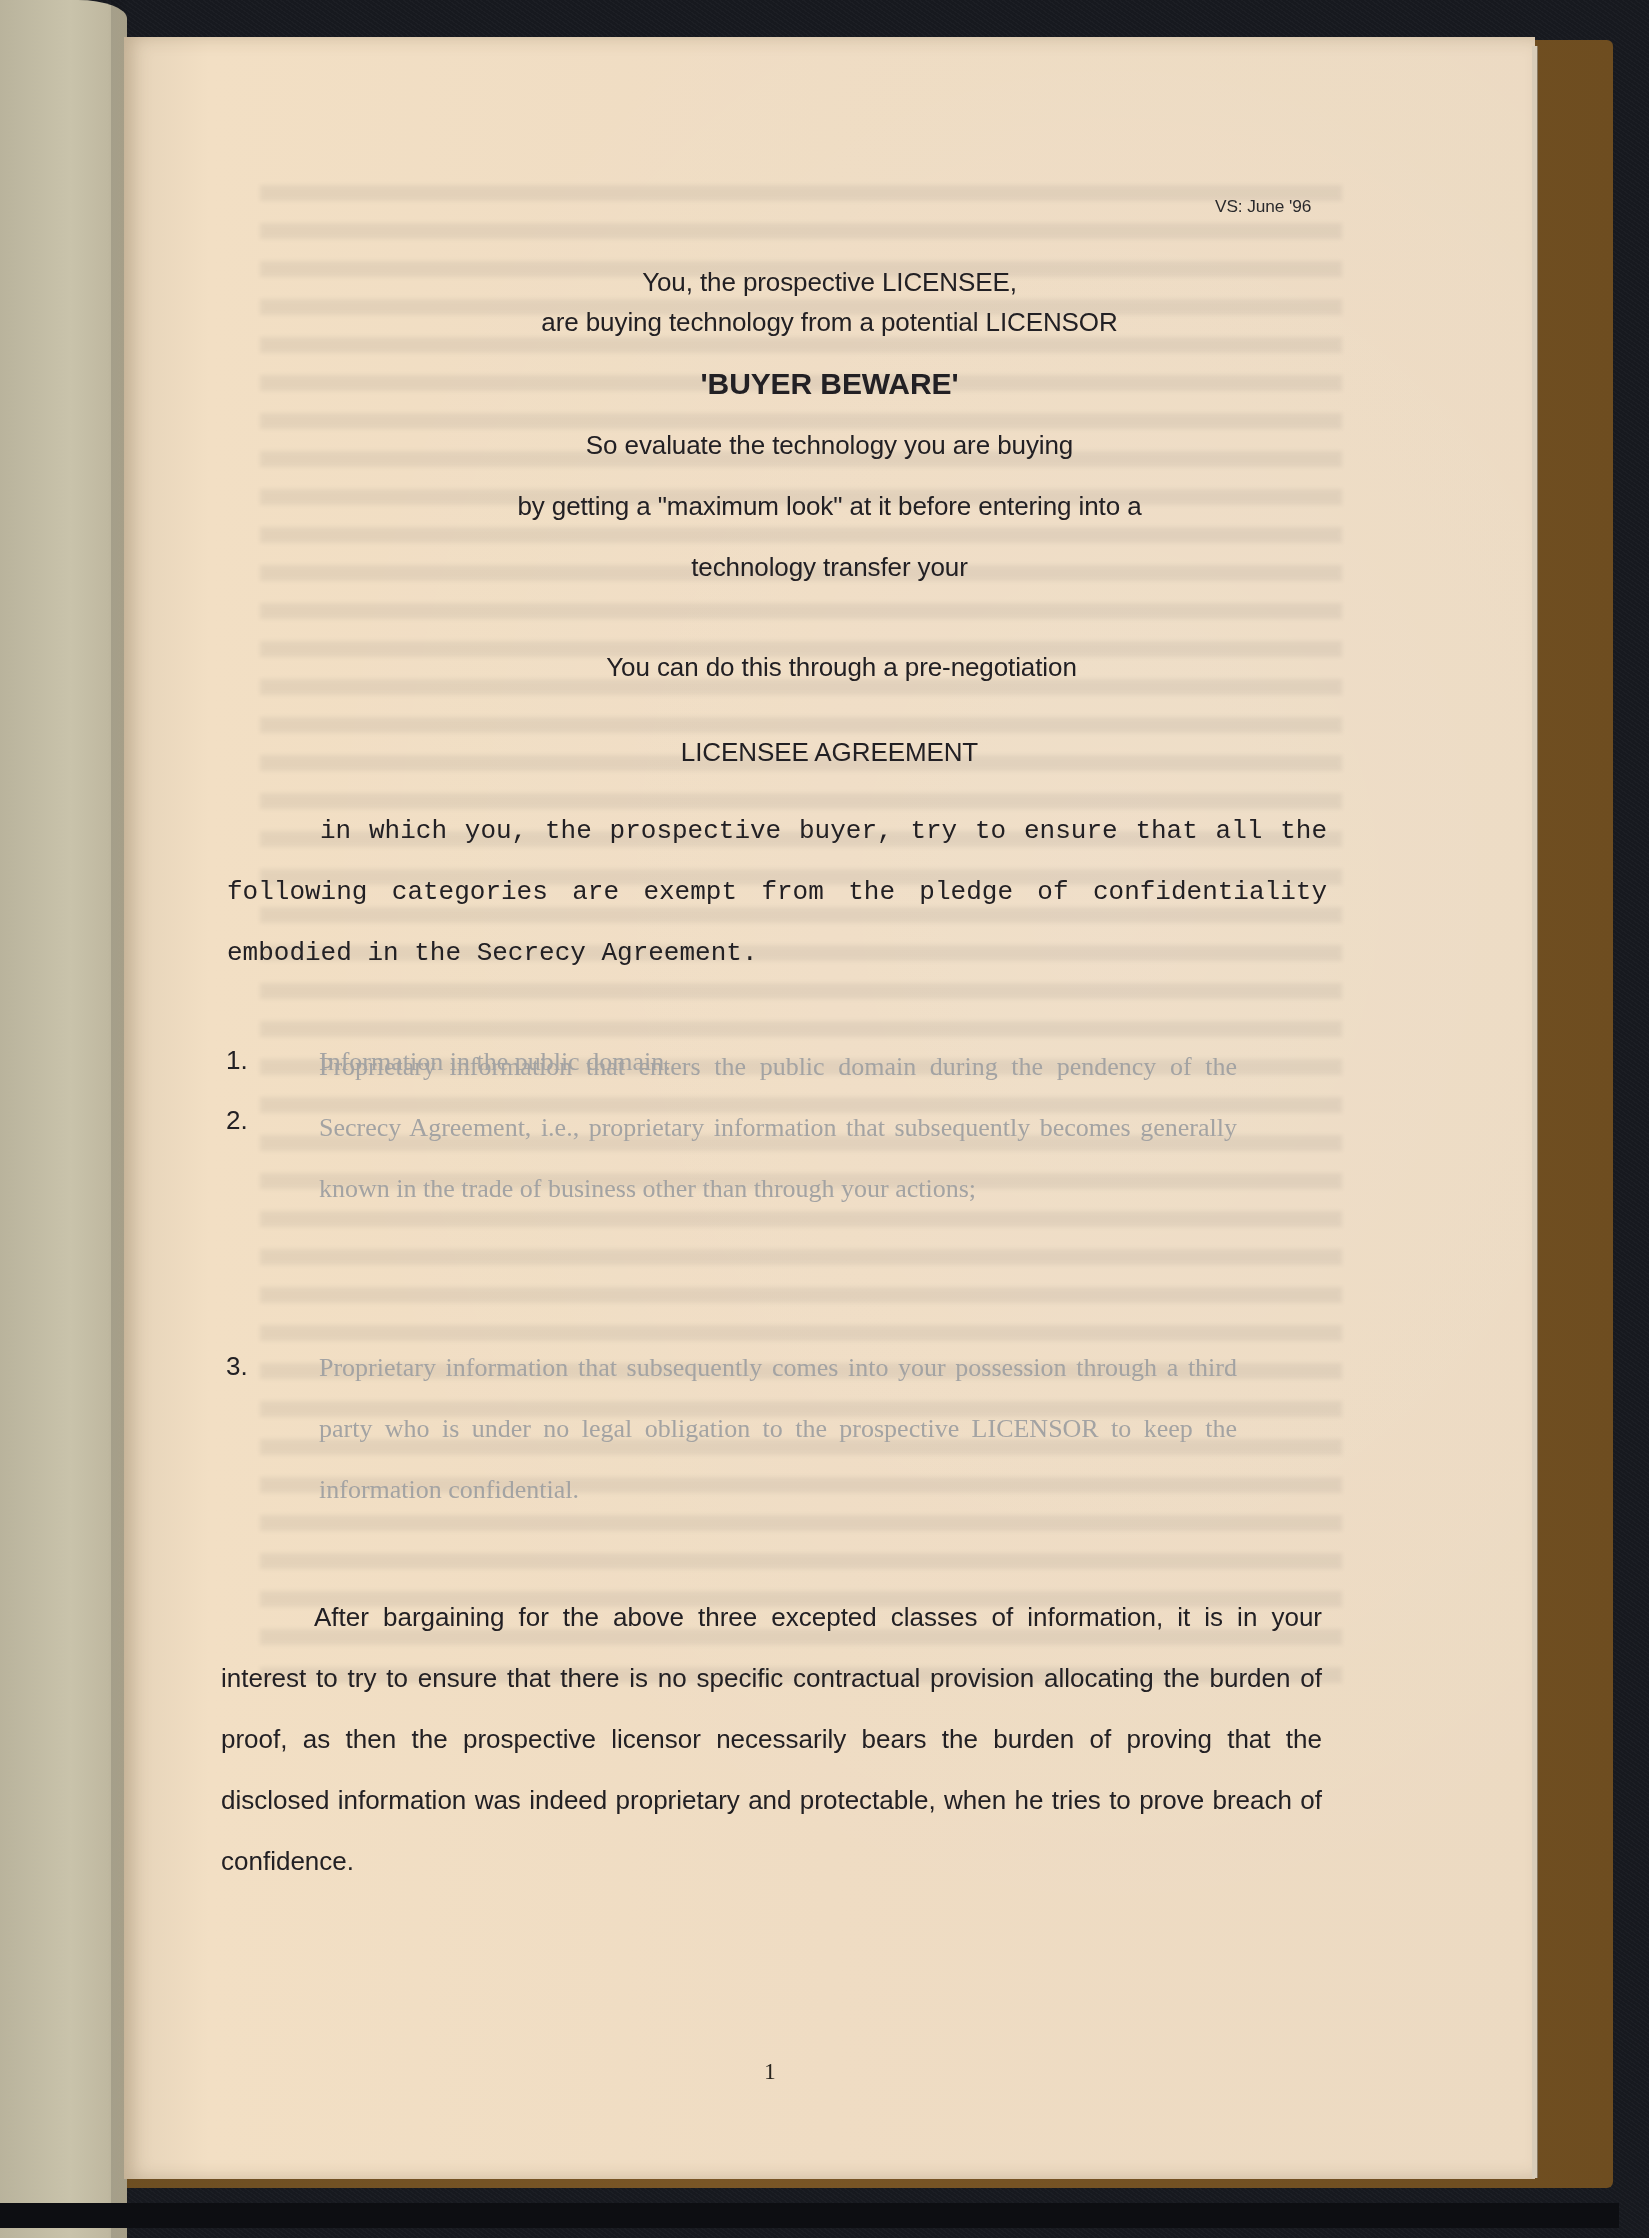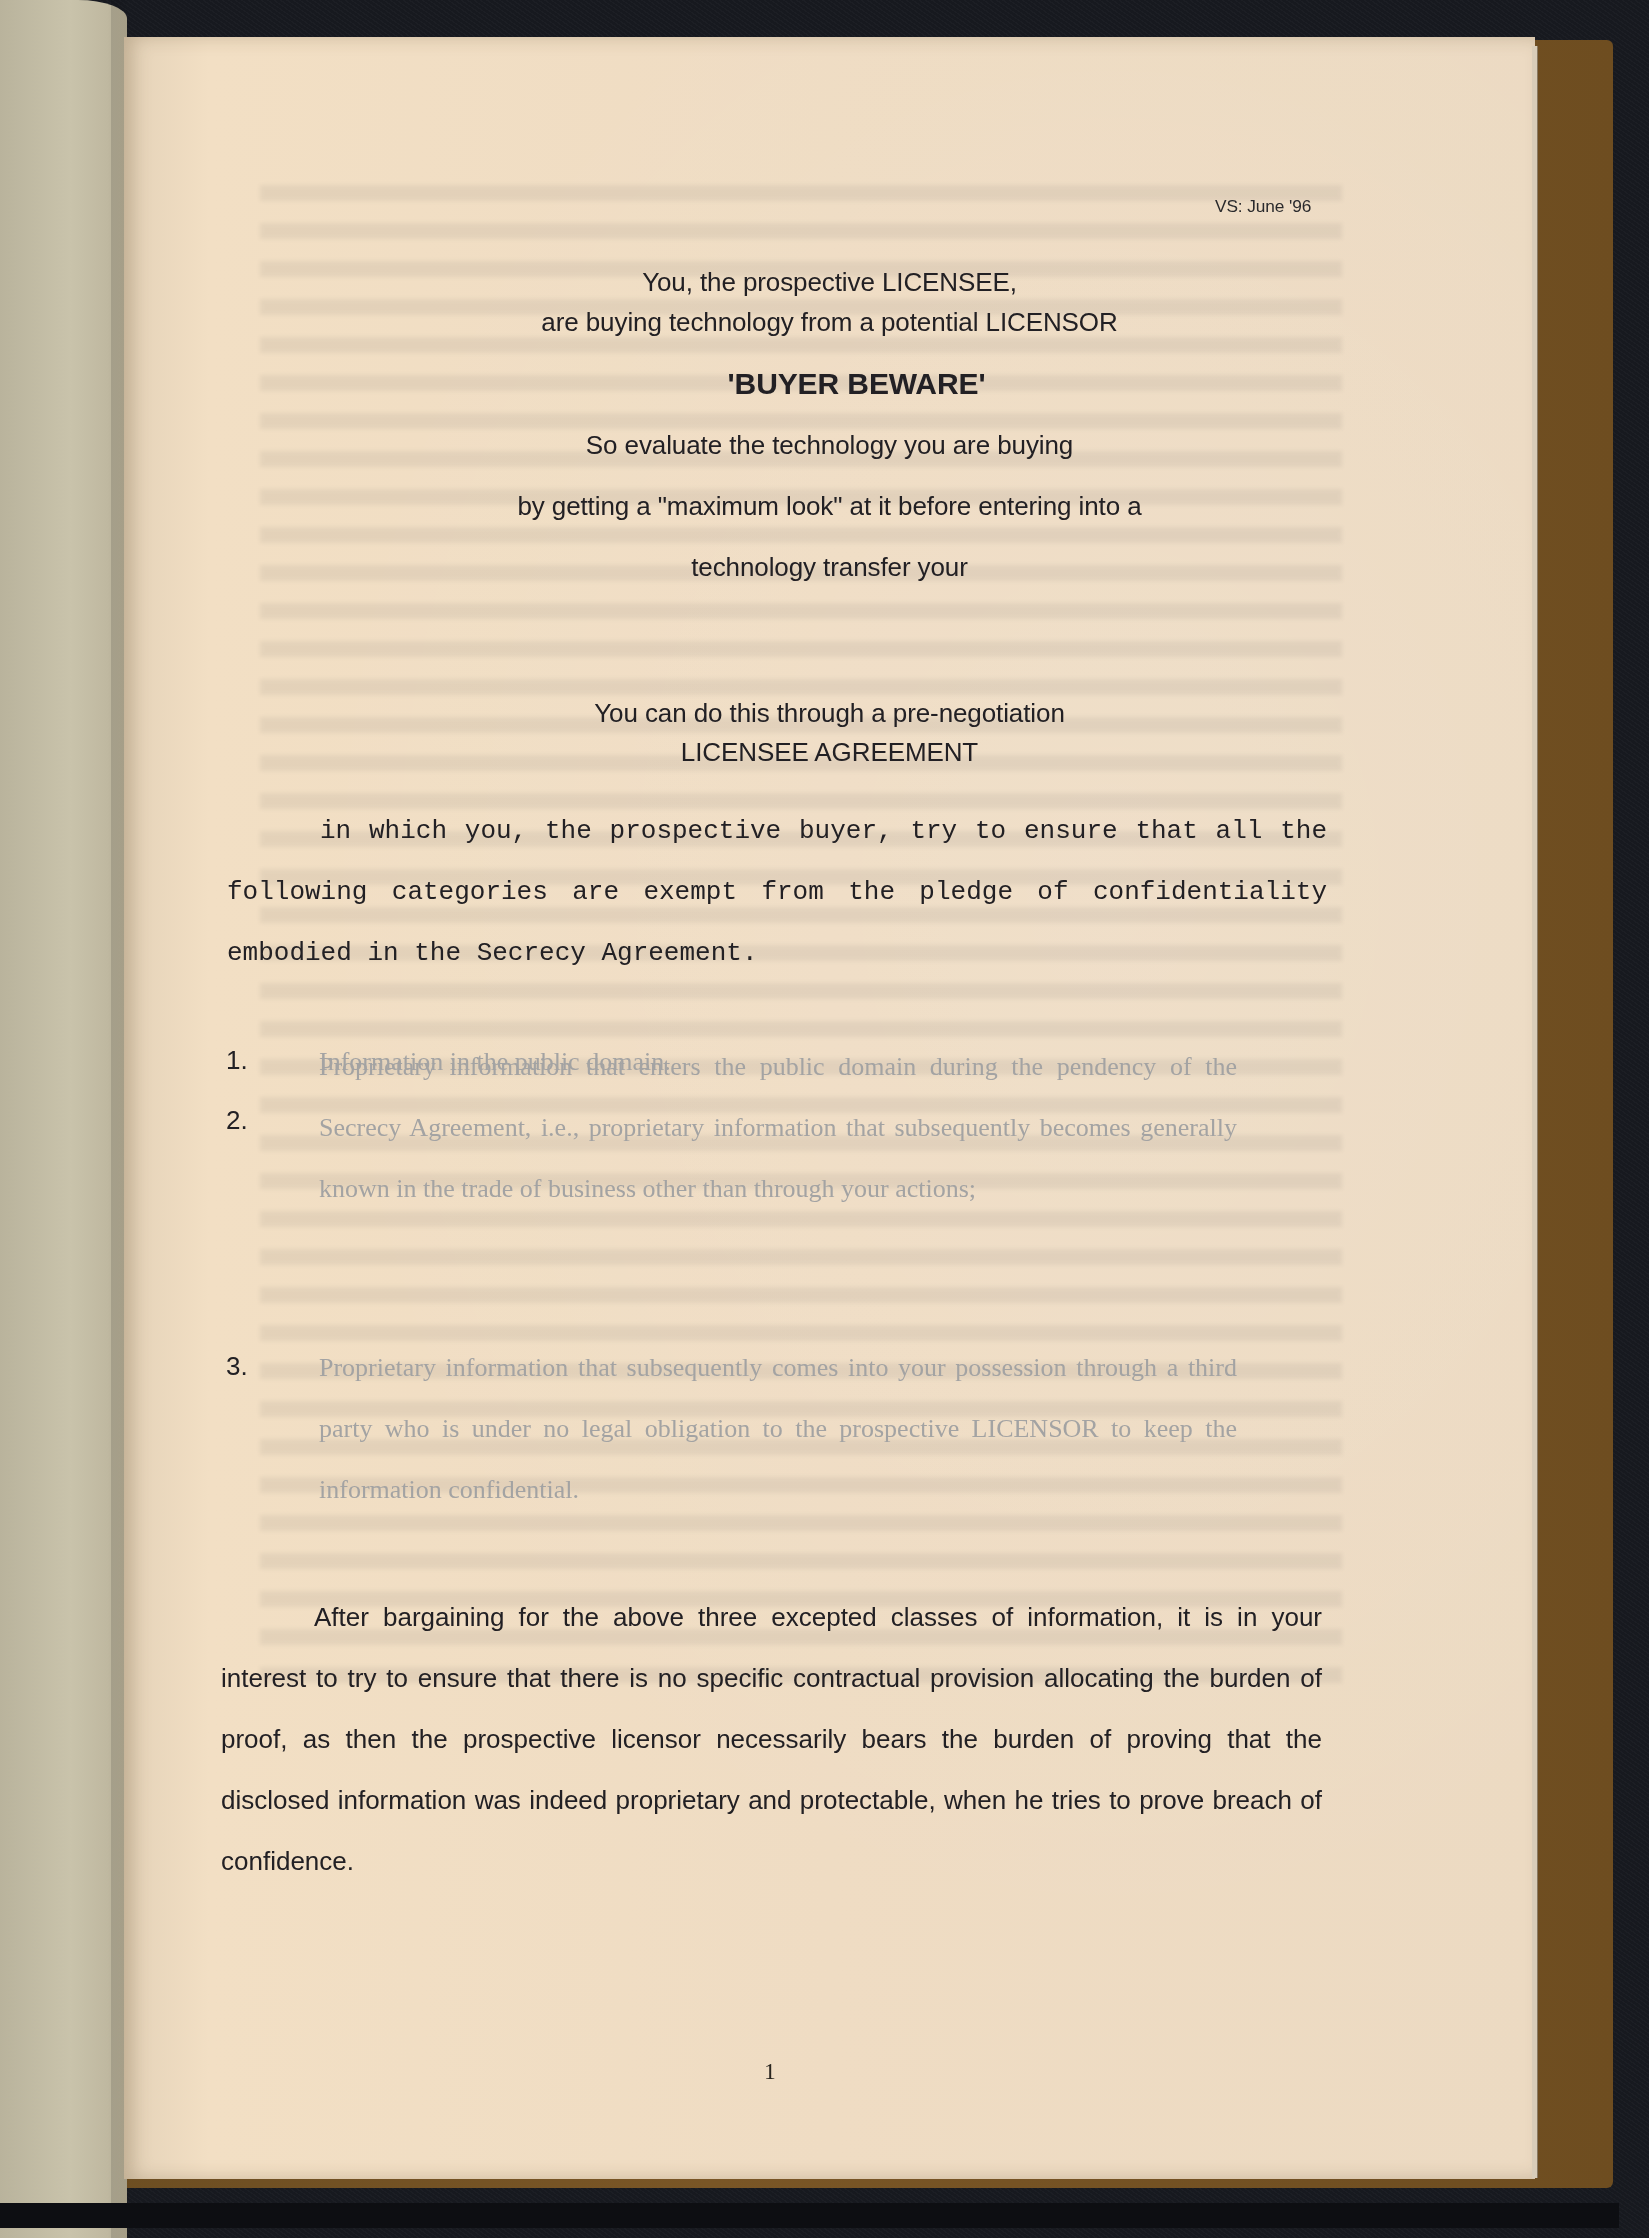--- a/index.html
+++ b/index.html
@@ -82,21 +82,21 @@
     .center {
       left: 124px; width: 1411px; text-align: center;
     }
     .version {
       left: 1215px; top: 196px;
       font-size: 17.3px;
       color: #2a2a2c;
     }
     .reg { font-size: 26px; }
     .bold { font-size: 26px; font-weight: normal; }
-    .title-big { font-size: 30px; font-weight: bold; padding-left: 27px; }
+    .title-big { font-size: 30px; font-weight: bold; }
 
     .para {
       position: absolute;
       color: #222024;
       font-size: 26px;
       text-align: justify;
       line-height: 61px;
     }
     .para.indent-first { text-indent: 93px; }
 
@@ -135,21 +135,21 @@
 
 <div class="text version">VS: June '96</div>
 
 <div class="text center reg" style="top:246px;margin-top:21px;">You, the prospective LICENSEE,</div>
 <div class="text center reg" style="top:307px;">are buying technology from a potential LICENSOR</div>
 <div class="text center title-big" style="top:367px;">'BUYER BEWARE'</div>
 <div class="text center bold" style="top:430px;">So evaluate the technology you are buying</div>
 <div class="text center bold" style="top:491px;">by getting a "maximum look" at it before entering into a</div>
 <div class="text center bold" style="top:552px;">technology transfer your</div>
 
-<div class="text center reg" style="top:698px;">You can do this through a pre-negotiation</div>
+<div class="text center reg" style="top:652px;margin-left:12px;">You can do this through a pre-negotiation</div>
 <div class="text center reg" style="top:737px;">LICENSEE AGREEMENT</div>
 
 <div class="para indent-first" style="left:227px; top:801px; width:1100px;font-family:Liberation Mono, monospace;">in which you, the prospective buyer, try to ensure that all the following categories are exempt from the pledge of confidentiality embodied in the Secrecy Agreement.</div>
 
 <div class="list-num" style="left:226px; top:1045px;">1.</div>
 <div class="list-body" style="left:319px; top:1031px; width:918px;">Information in the public domain.</div>
 
 <div class="list-num" style="left:226px; top:1105px;">2.</div>
 <div class="list-body" style="left:319px; top:1036px; width:918px;">Proprietary information that enters the public domain during the pendency of the Secrecy Agreement, i.e., proprietary information that subsequently becomes generally known in the trade of business other than through your actions;</div>
 

